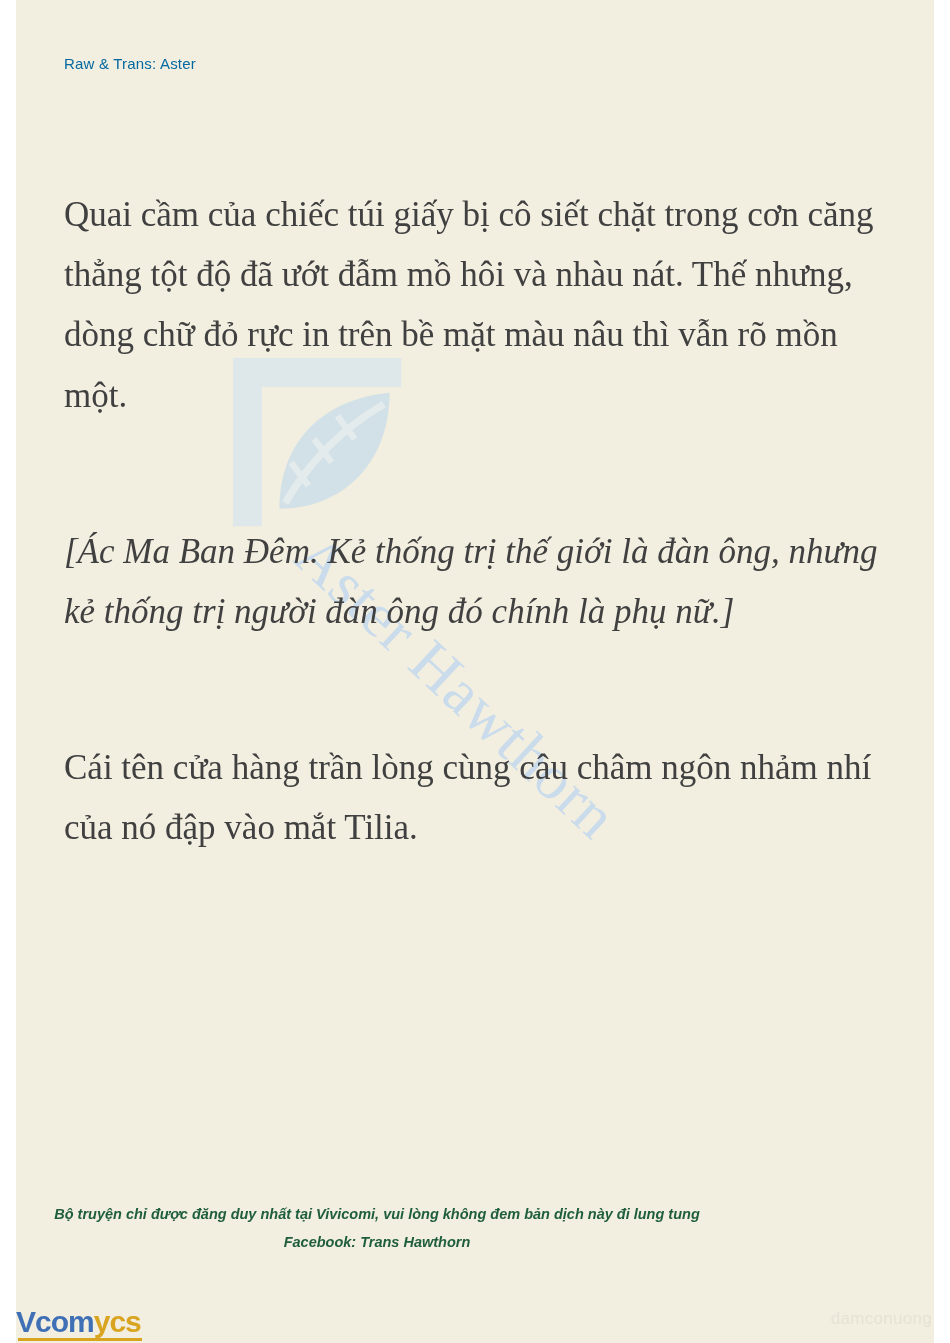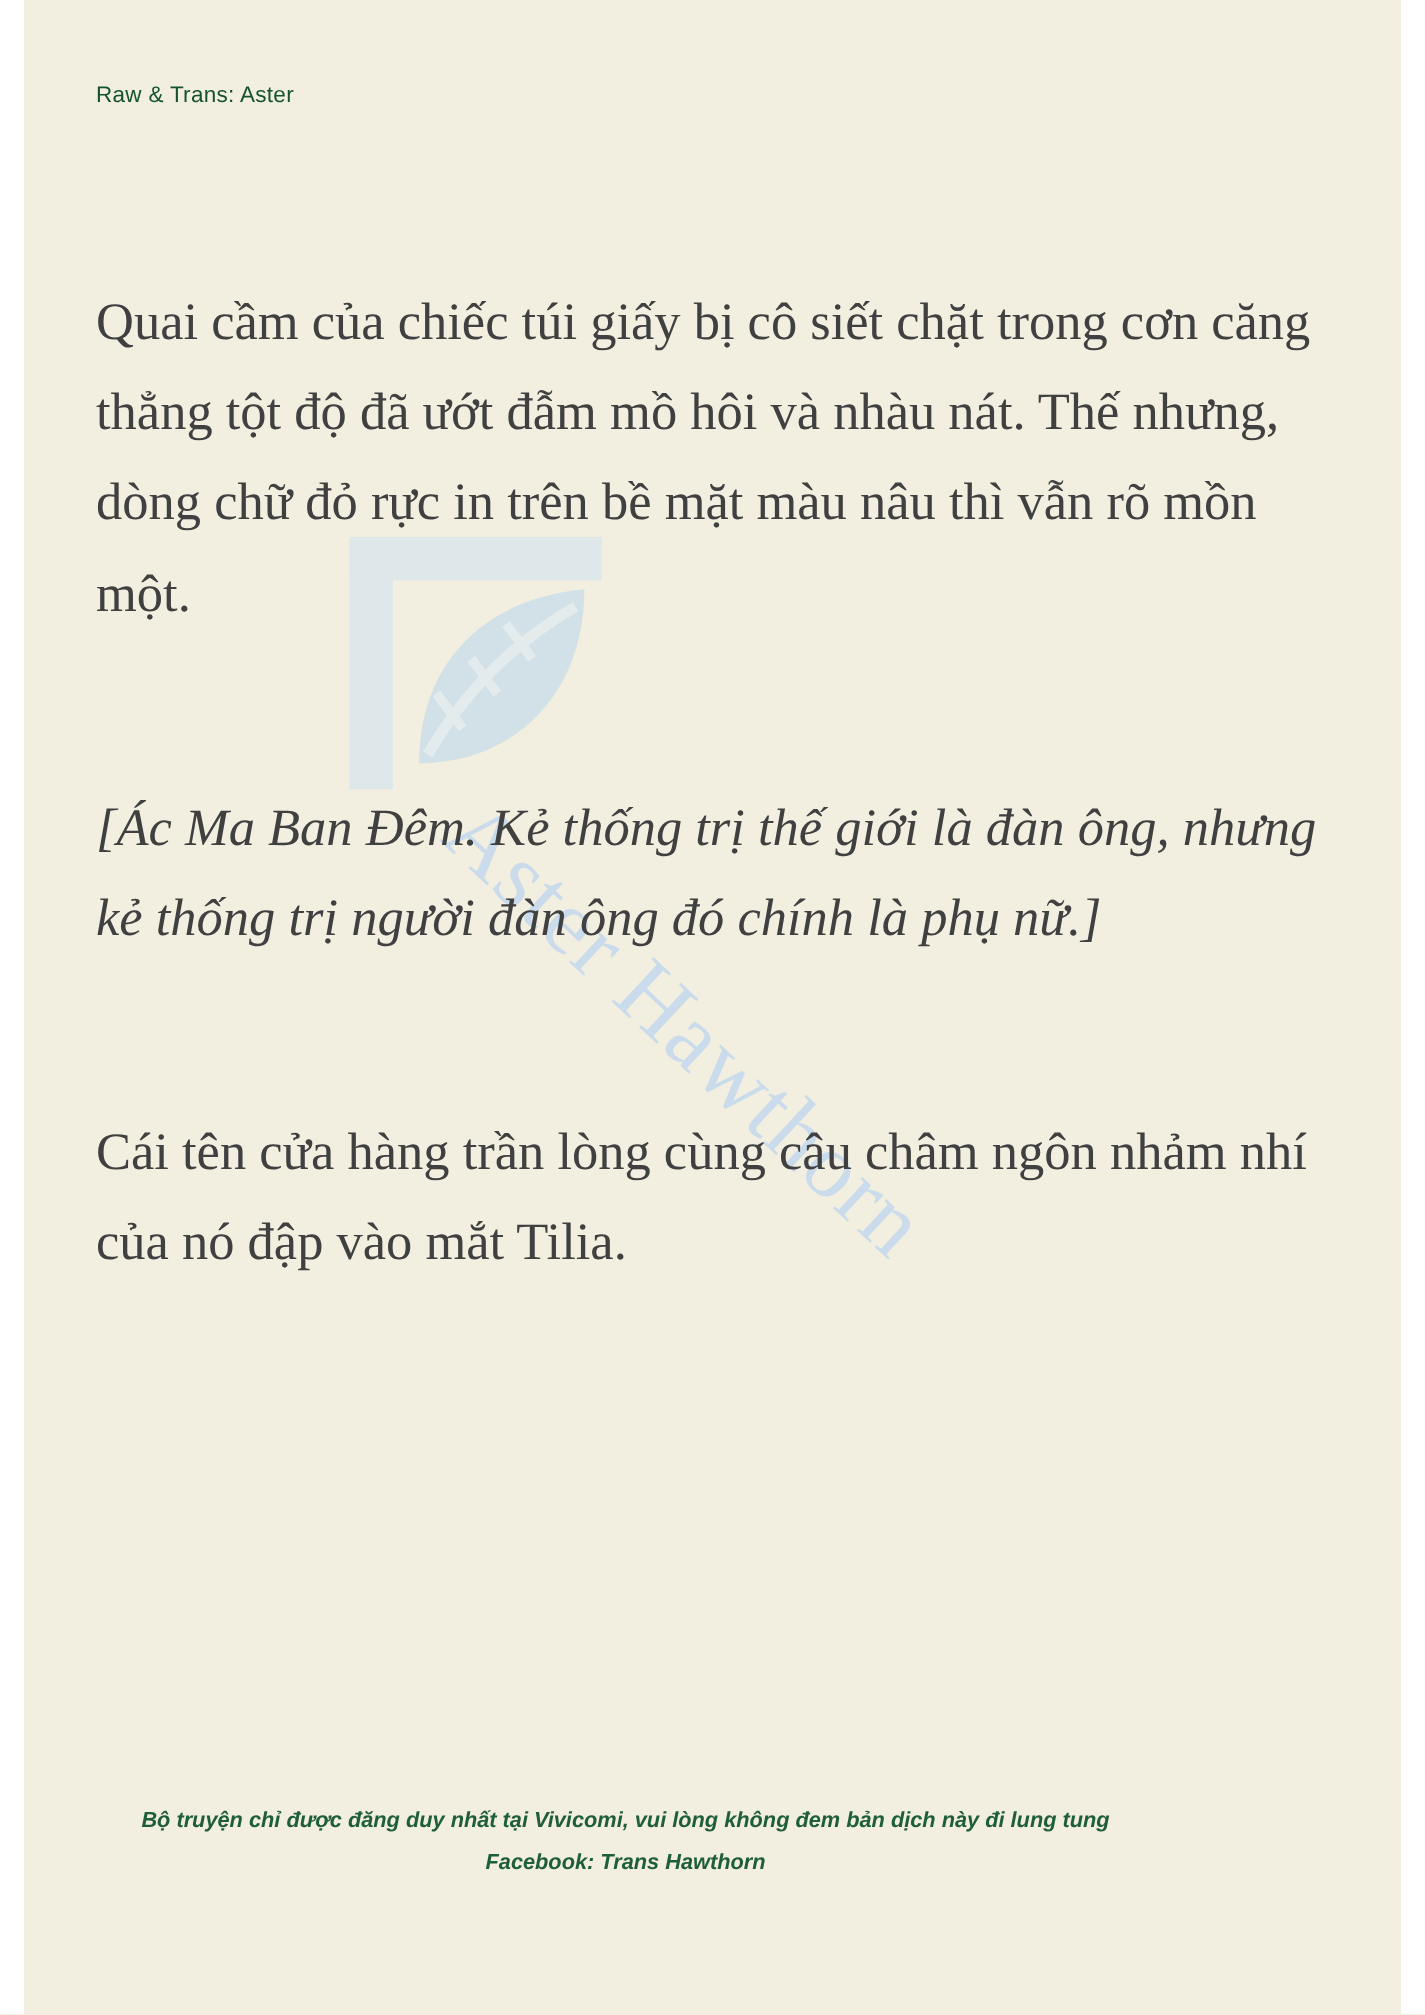--- a/index.html
+++ b/index.html
@@ -36,21 +36,21 @@
     background: #ffffff;
     z-index: 5;
   }
 
   .credit {
     position: absolute;
     left: 64px;
     top: 55px;
     font-family: "Liberation Sans", sans-serif;
     font-size: 15px;
-    color: #14532d;
+    color: #0369a1;
     letter-spacing: 0.2px;
     z-index: 6;
   }
 
   
   .watermark {
     position: absolute;
     left: 0; top: 0;
     width: 950px; height: 1343px;
     pointer-events: none;
@@ -99,21 +99,20 @@
   .gap-lg { height: 96px; }
   .gap-md { height: 96px; }
 
   .footer-notes {
     position: absolute;
     left: 0;
     top: 1200px;
     width: 754px;
     text-align: center;
     z-index: 6;
-    padding-left: 40px;
   }
   .footer-notes div {
     font-family: "Liberation Sans", sans-serif;
     font-size: 14.5px;
     font-weight: bold;
     font-style: italic;
     color: #1f5e3a;
     line-height: 1.95;
   }
 
@@ -188,14 +187,23 @@
     <p class="para italic">[Ác Ma Ban Đêm. Kẻ thống trị thế giới là đàn ông, nhưng kẻ thống trị người đàn ông đó chính là phụ nữ.]</p>
     <div class="gap-md"></div>
     <p class="para">Cái tên cửa hàng trần lòng cùng câu châm ngôn nhảm nhí của nó đập vào mắt Tilia.</p>
   </div>
 
   <div class="footer-notes">
     <div>Bộ truyện chỉ được đăng duy nhất tại Vivicomi, vui lòng không đem bản dịch này đi lung tung</div>
     <div>Facebook: Trans Hawthorn</div>
   </div>
 
+  <div class="bottom-bar">
+    <div class="bottom-left">
+      <span class="vcomics">
+        <span>Vcom</span><span class="accent">ycs</span>
+        <span class="underline"></span>
+      </span>
+    </div>
+    <div class="bottom-right">damconuong</div>
+  </div>
 
 </div>
 
 </body></html>

